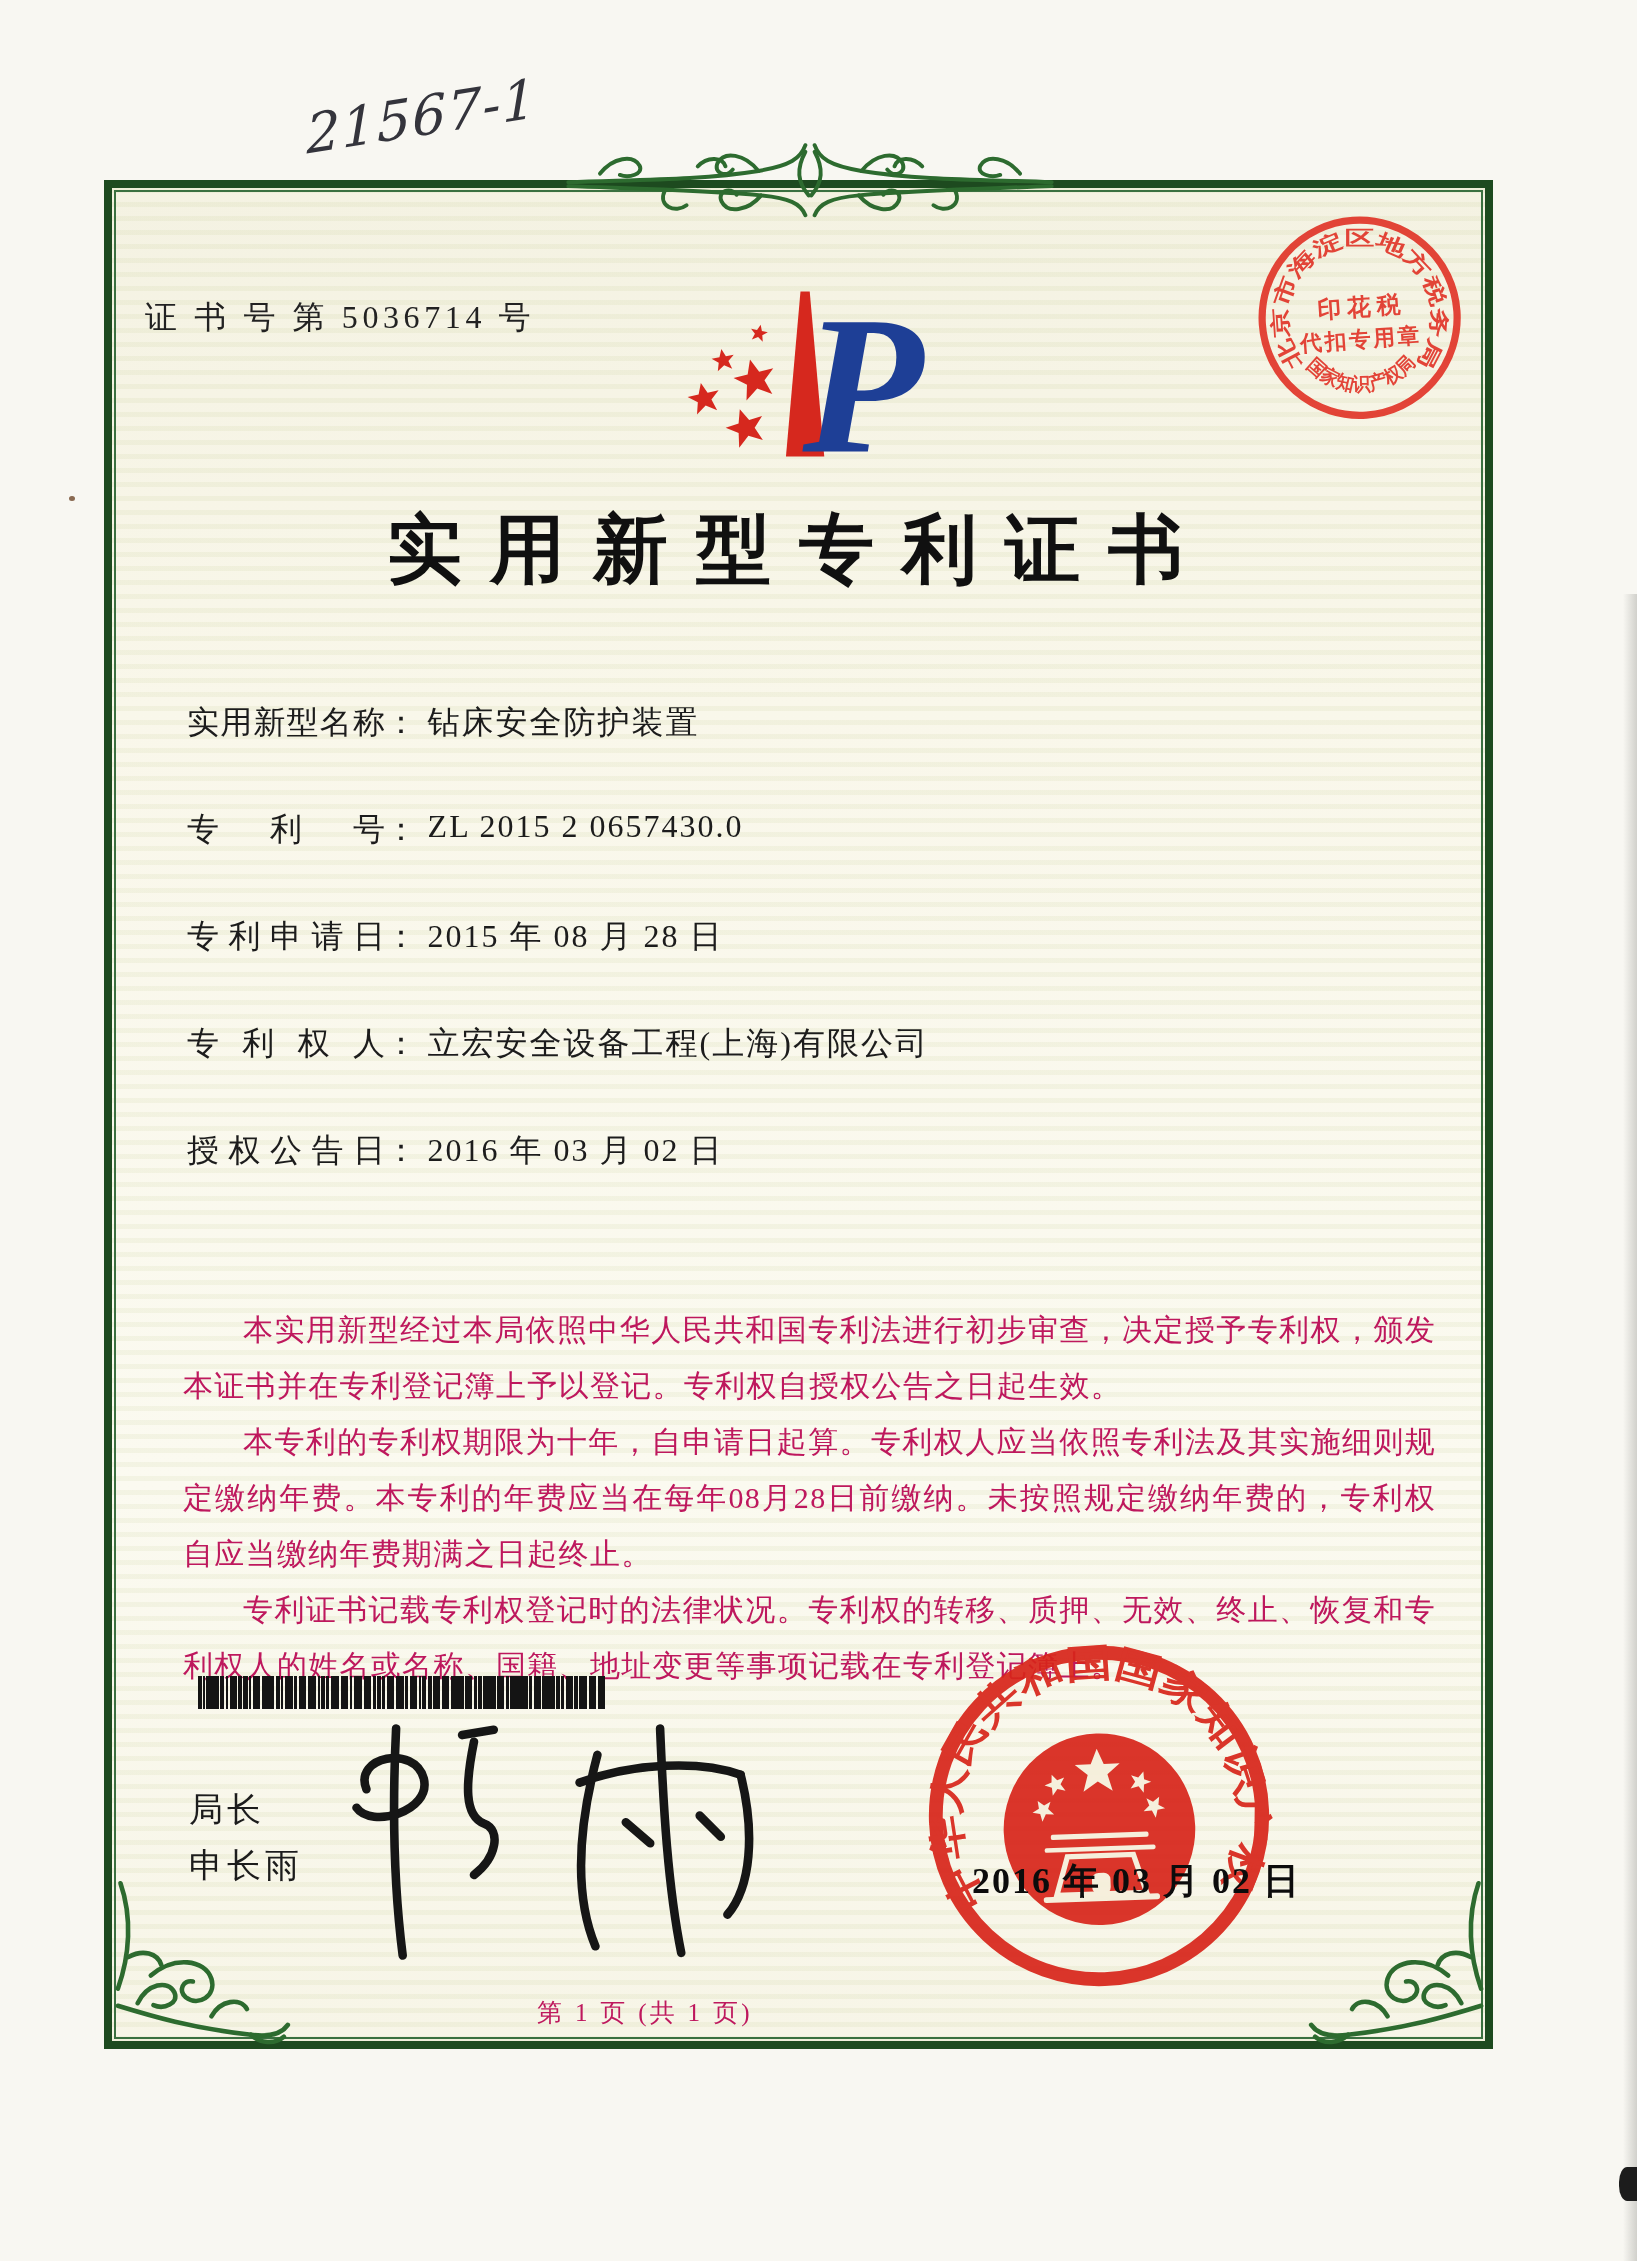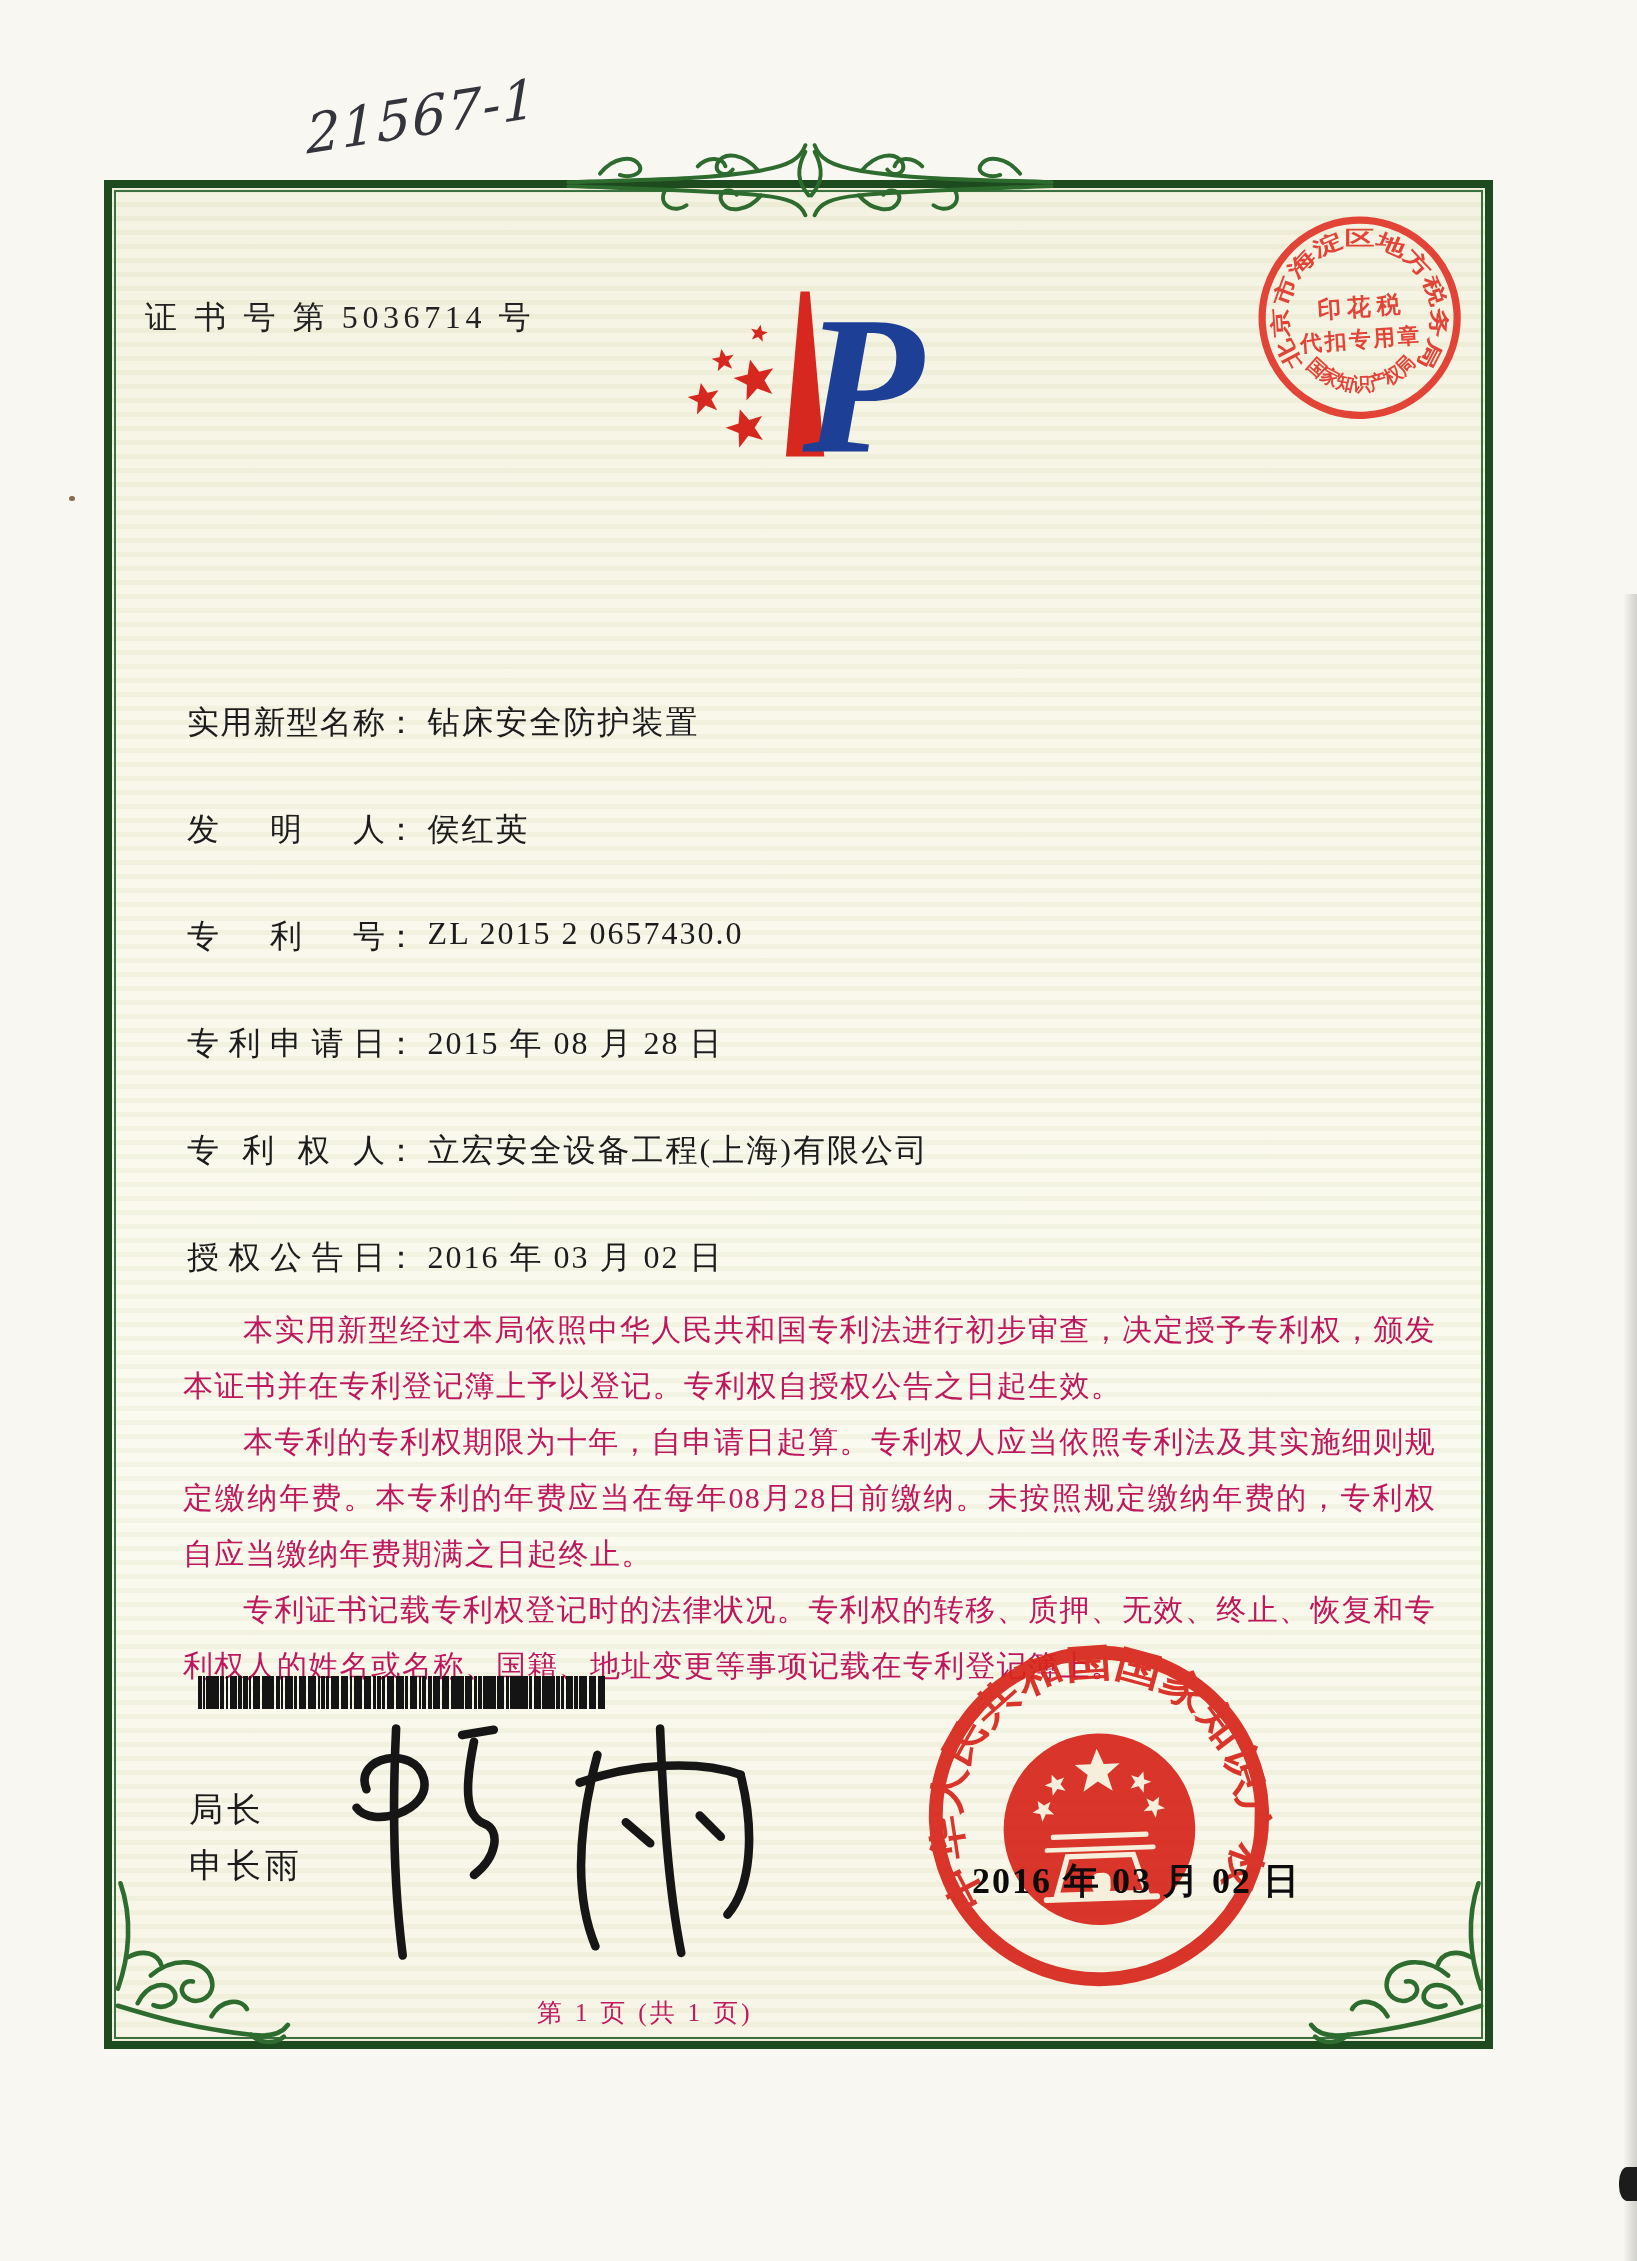--- a/index.html
+++ b/index.html
@@ -130,27 +130,25 @@
       <use href="#lstar" transform="translate(130,85) scale(1.3) rotate(12)"></use>
       <use href="#lstar" transform="translate(76,126) scale(1.7) rotate(-10)"></use>
       <use href="#lstar" transform="translate(124,155) scale(3.1) rotate(-14)"></use>
       <use href="#lstar" transform="translate(47,184) scale(2.4) rotate(-12)"></use>
       <use href="#lstar" transform="translate(110,228) scale(2.9) rotate(-18)"></use>
     </g>
     <polygon points="193,22 207,22 229,272 171,272" fill="#d6281e"></polygon>
     <text x="196" y="265" font-size="300" font-weight="700" font-style="italic" fill="#1e3f96" font-family="'DejaVu Serif',serif">P</text>
   </svg>
 
+  <div class="abs title">实用新型专利证书</div>
 
   <div class="abs fields">
     <div class="field">
       <span class="flabel">实用新型名称</span><span class="fcolon">：</span><span class="fvalue">钻床安全防护装置</span>
-    </div>
-    <div class="field">
-      <span class="flabel">发明人</span><span class="fcolon">：</span><span class="fvalue">侯红英</span>
     </div>
     <div class="field">
       <span class="flabel">专利号</span><span class="fcolon">：</span><span class="fvalue">ZL 2015 2 0657430.0</span>
     </div>
     <div class="field">
       <span class="flabel">专利申请日</span><span class="fcolon">：</span><span class="fvalue">2015 年 08 月 28 日</span>
     </div>
     <div class="field">
       <span class="flabel">专利权人</span><span class="fcolon">：</span><span class="fvalue">立宏安全设备工程(上海)有限公司</span>
     </div>

